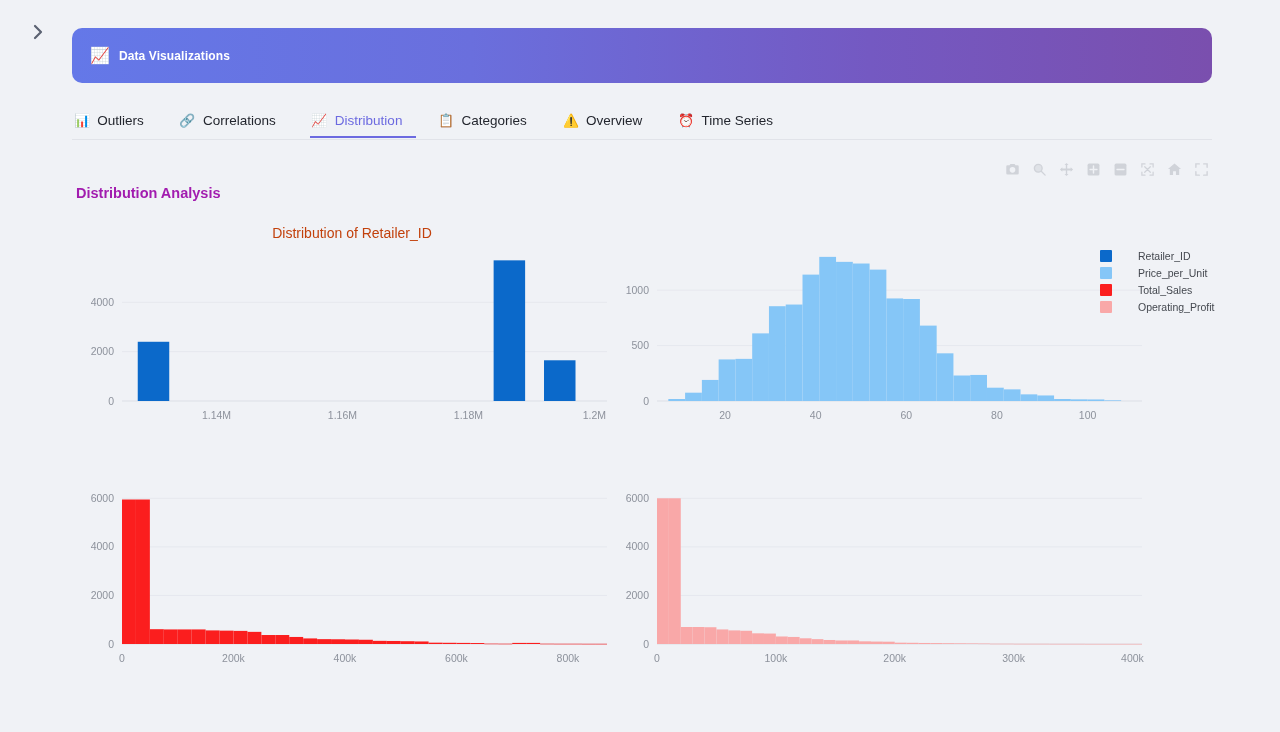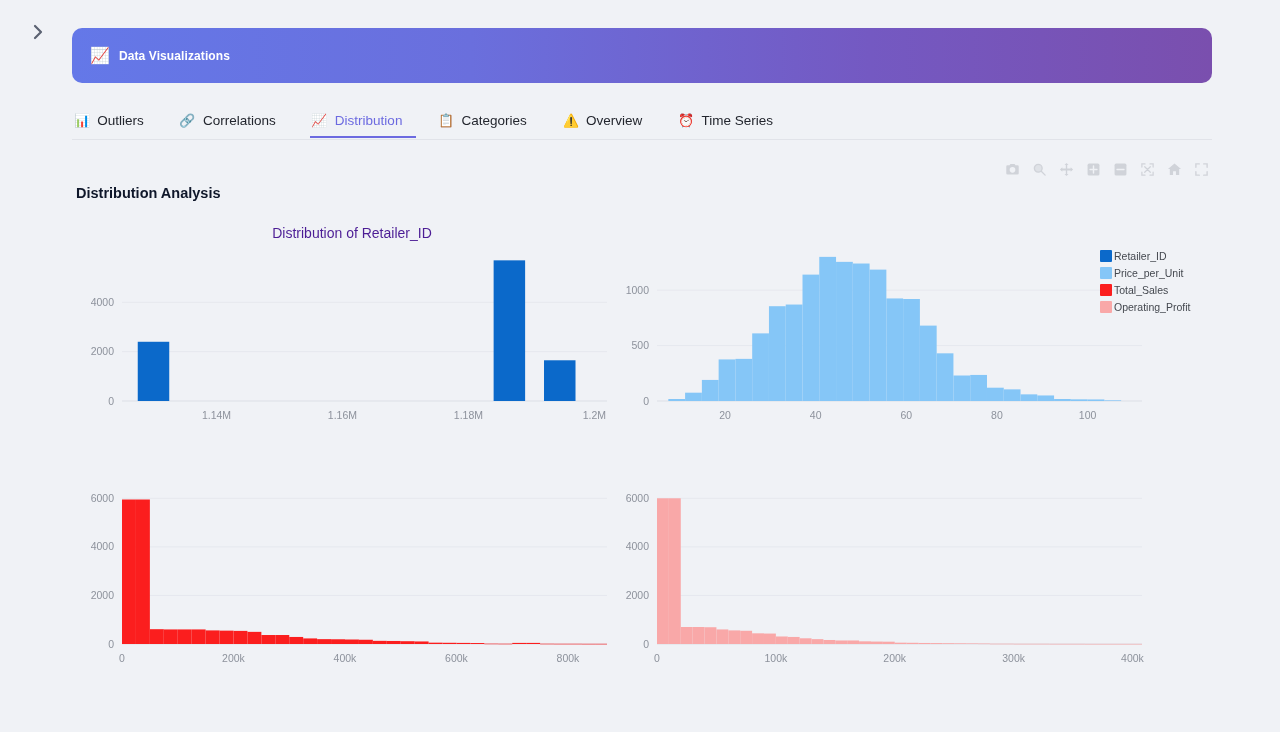--- a/index.html
+++ b/index.html
@@ -62,43 +62,43 @@
   .modebar-btn {
     width: 18px; height: 18px;
     display: flex; align-items: center; justify-content: center;
     cursor: pointer; color: #8a8f99;
   }
   .modebar-btn svg { display: block; }
 
   
   .section-title {
     position: absolute; left: 76px; top: 185px;
-    font-size: 14.5px; font-weight: bold; color: #0f172a; text-align: center;
+    font-size: 14.5px; font-weight: bold; color: #a21caf; text-align: center;
   }
 
   
   .chart-area { position: absolute; left: 72px; top: 213px; width: 1140px; height: 460px; }
   .chart {
     position: absolute;
     background: transparent;
   }
   .chart-title {
     position: absolute; top: 12px; left: 0; width: 100%;
-    text-align: center; font-size: 14px; color: #4c1d95;
+    text-align: center; font-size: 14px; color: #c2410c;
   }
   .tick-label { font-size: 10.5px; fill: #8d929c; font-family: "Liberation Sans", sans-serif; }
   .gridline { stroke: #e6e8ee; stroke-width: 1; }
   .zeroline { stroke: #dcdfe6; stroke-width: 1; }
 
   
   .legend {
     position: absolute; left: 1100px; top: 250px;
     display: flex; flex-direction: column; gap: 5px;
   }
-  .legend-item { display: flex; align-items: center; gap: 2px; cursor: pointer; }
+  .legend-item { display: flex; align-items: center; gap: 26px; cursor: pointer; }
   .legend-swatch { width: 12px; height: 12px; border-radius: 1px; }
   .legend-label { font-size: 10.5px; color: #44484f; white-space: nowrap; }
 </style>
 </head>
 <body>
 
 <div class="app">
 
   <div class="sidebar-toggle">
     <span>

